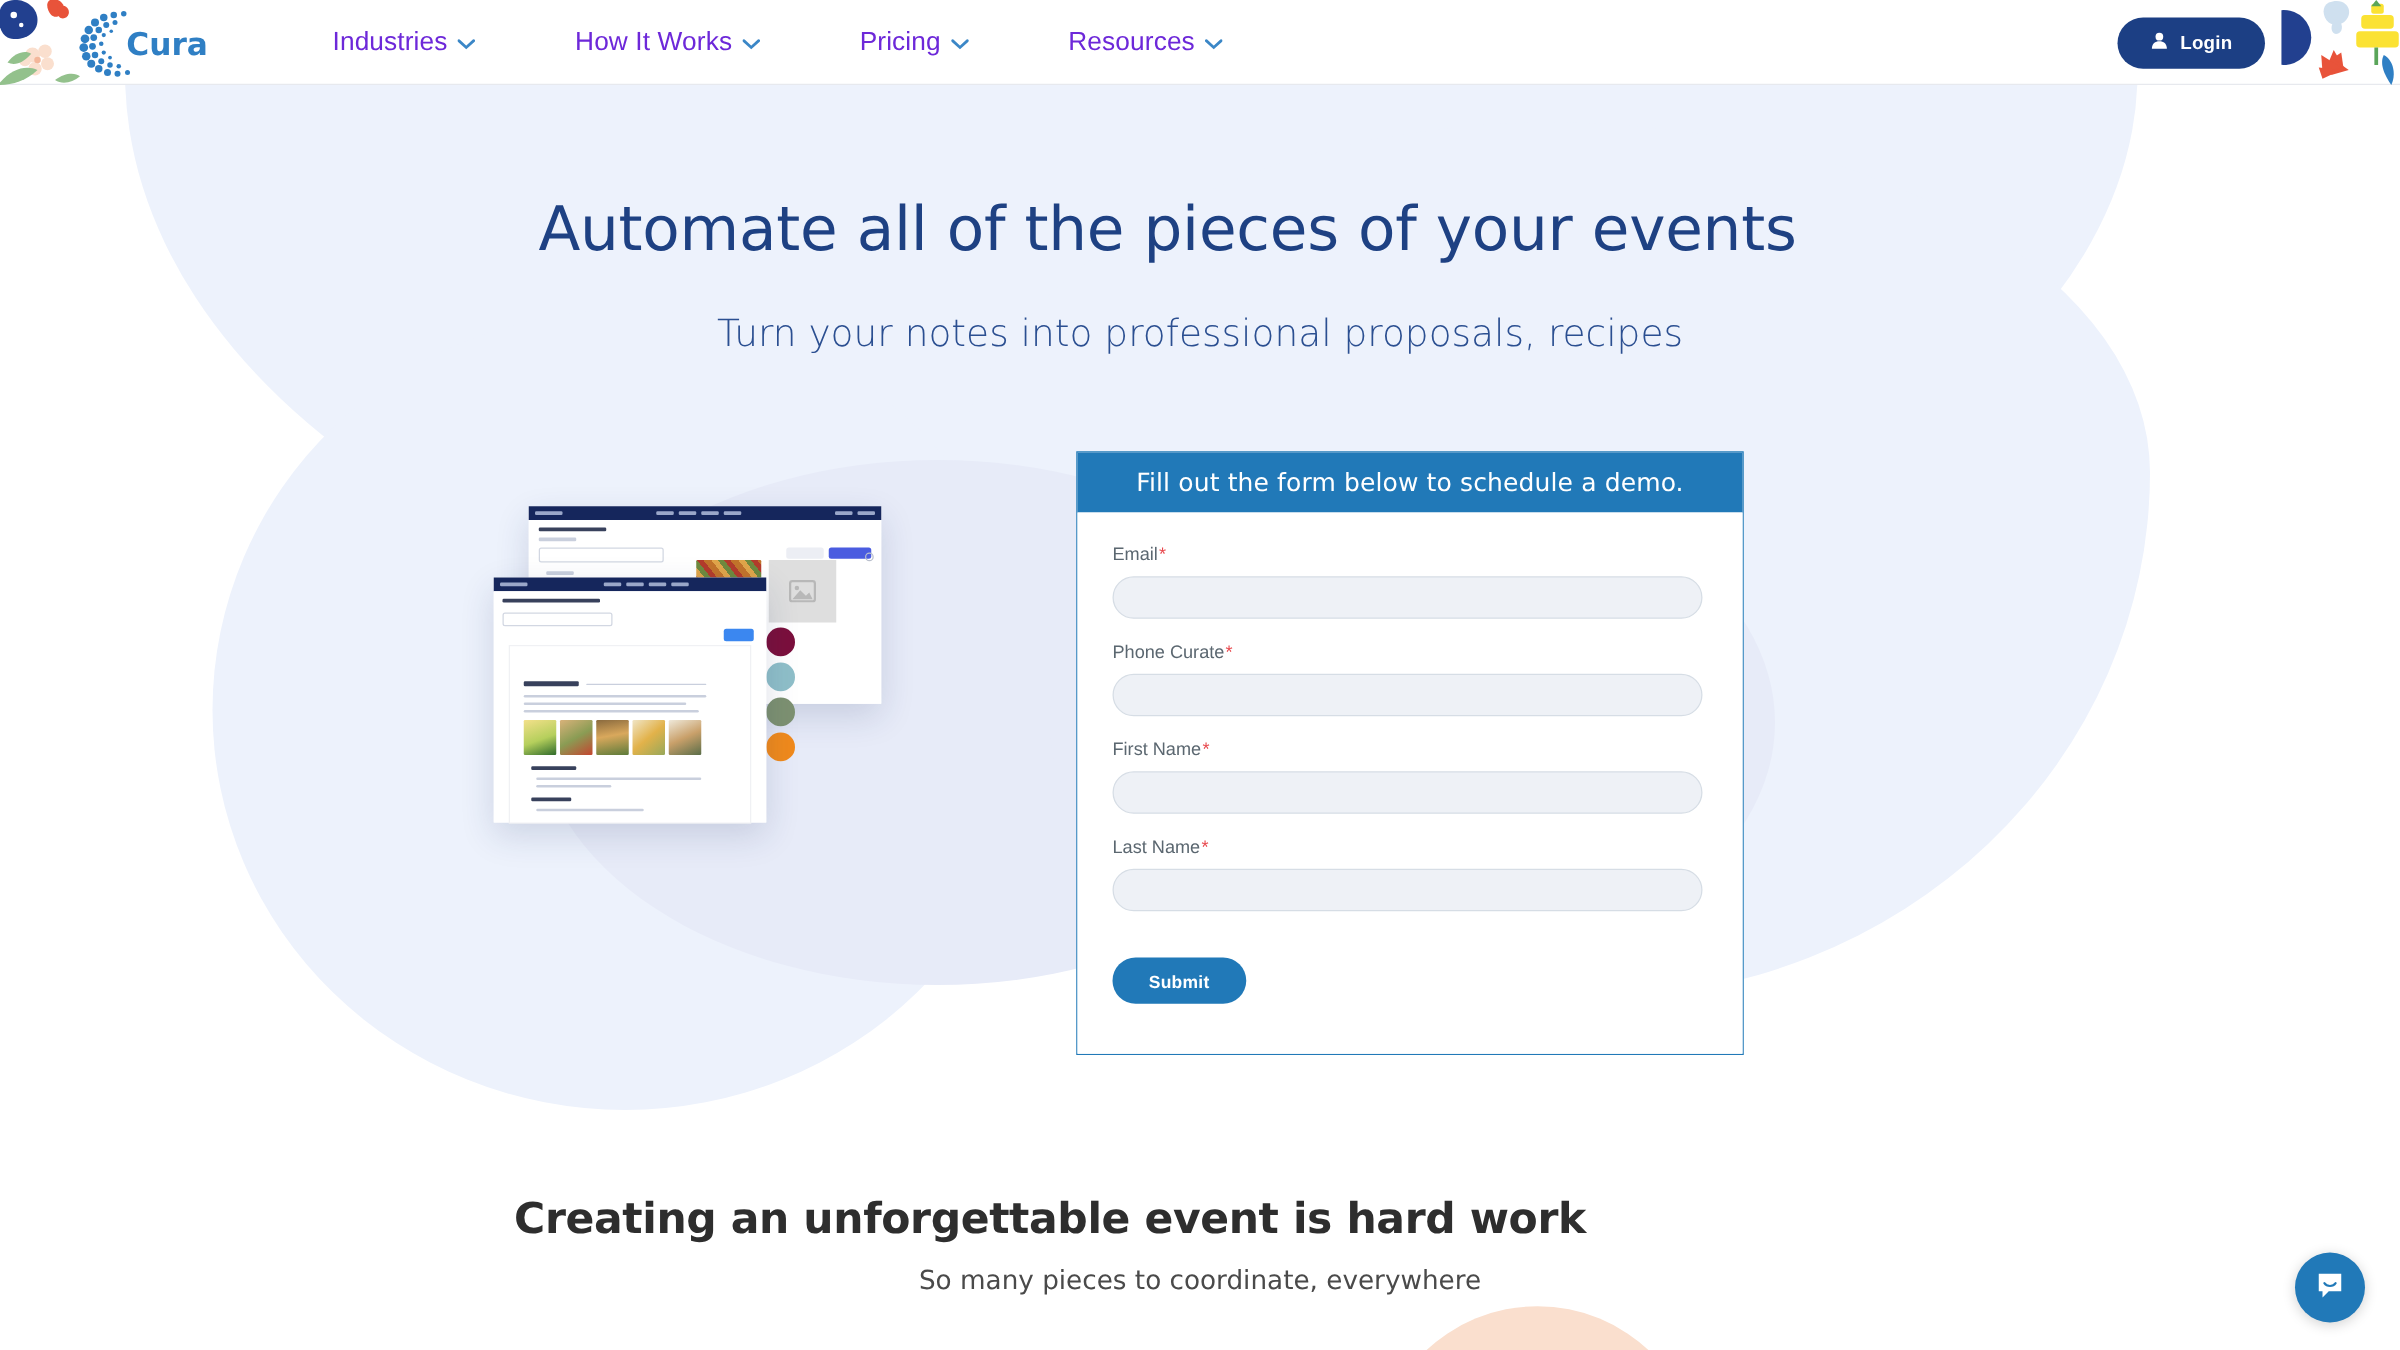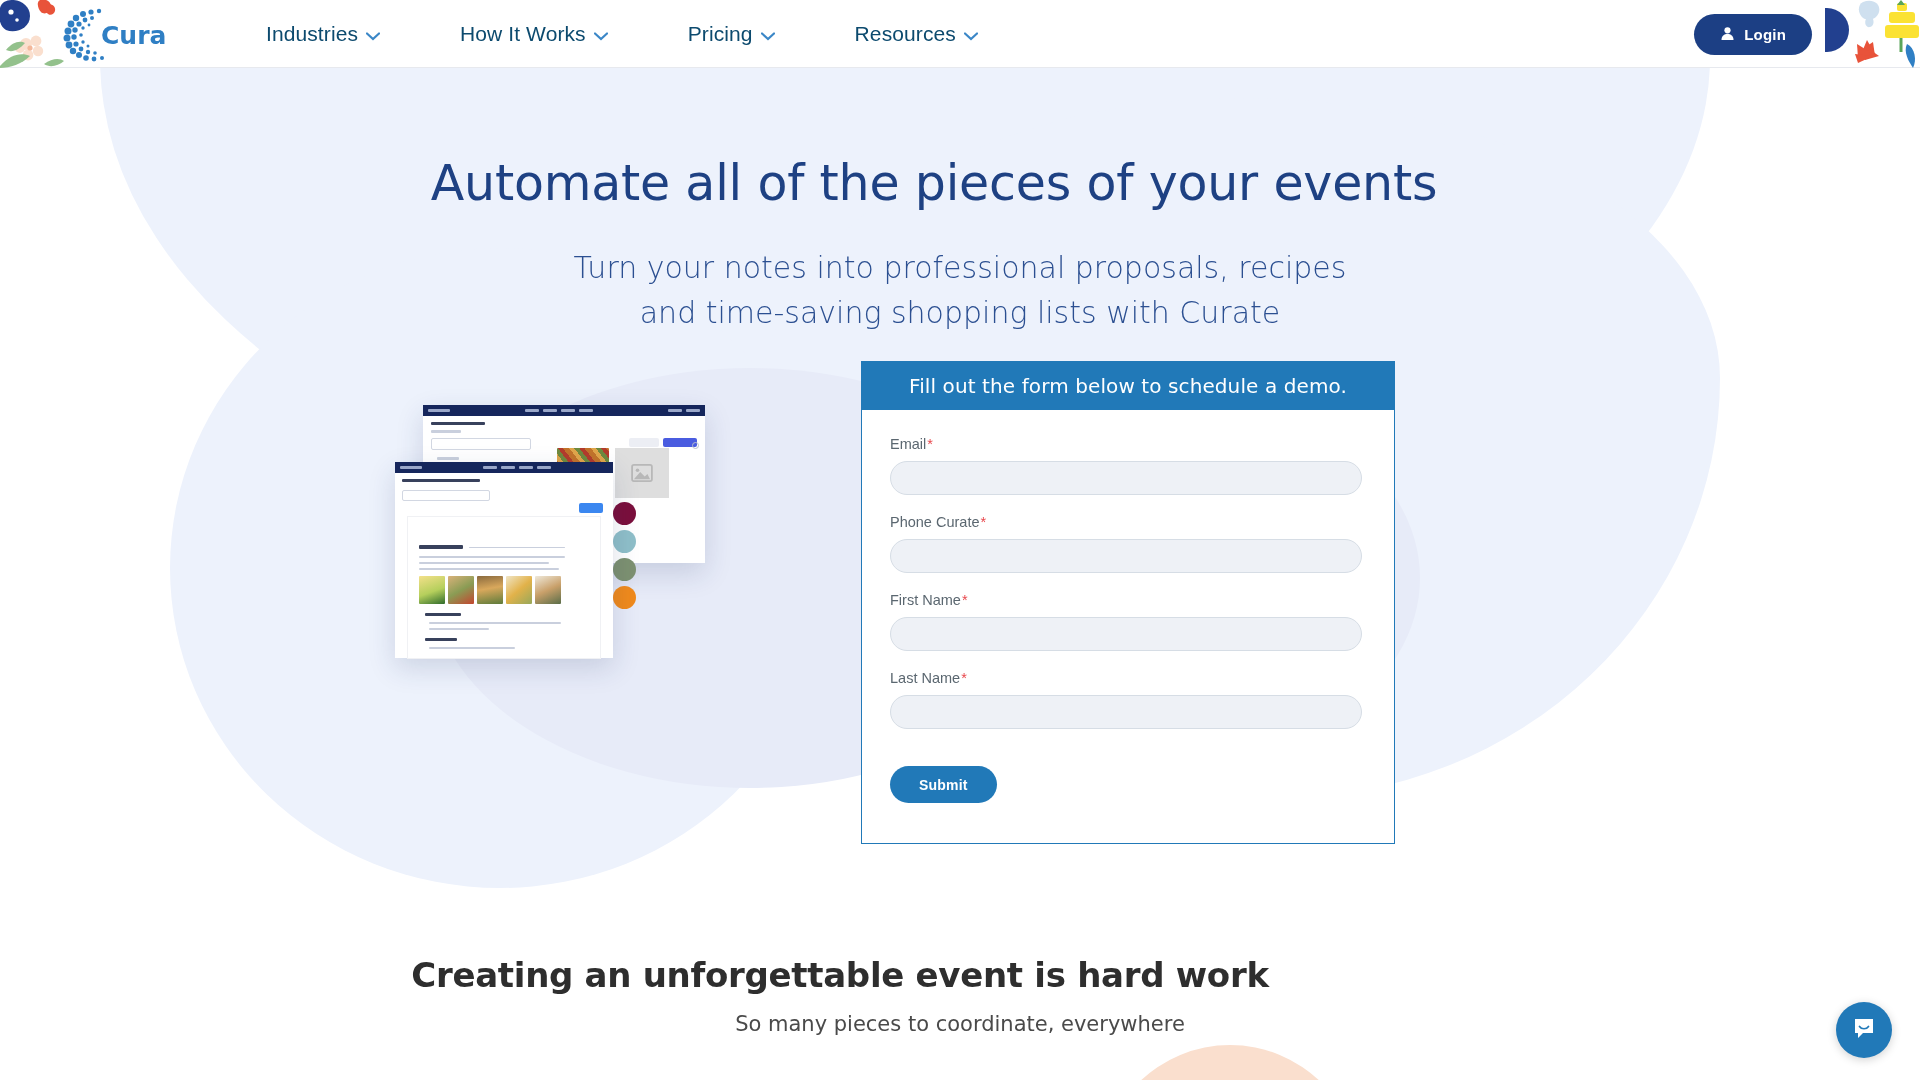--- a/index.html
+++ b/index.html
@@ -37,21 +37,21 @@
   }
   .nav-deco-left { position:absolute; left:0; top:0; width:78px; height:68px; overflow:hidden; }
   .nav-deco-right { position:absolute; right:0; top:0; width:95px; height:68px; overflow:hidden; }
 
   .logo { position: relative; margin-left: 58px; display:flex; align-items:center; height:68px; }
   .logo svg { display:block; }
 
   .nav-links { display: flex; align-items: center; margin-left: 60px; gap: 0; }
   .nav-link {
     display: flex; align-items: flex-start; gap: 8px;
-    color: #0c4a6e; font-size: 21px; letter-spacing: .1px;
+    color: #6d28d9; font-size: 21px; letter-spacing: .1px;
     padding: 0 40px; cursor: pointer; white-space: nowrap;
   }
   .nav-link .chev { display:inline-block; }
 
   .login-btn {
     position: absolute; right: 108px; top: 14px;
     height: 41px; padding: 0 26px; border-radius: 21px;
     background: #1c3f84; color: #fff; border: none;
     display: flex; align-items: center; gap: 9px; cursor: pointer;
     font-size: 15px; font-weight: bold; letter-spacing: .2px;
@@ -277,21 +277,20 @@
           <path d="M48 42 L50 56 L42 46 Z"></path>
         </g>
         <path d="M82 44 C90 48 92 60 88 68 C84 62 78 52 82 44 Z" fill="#2f7fc4"></path>
       </svg>
     </div>
   </div>
 
   <div class="hero-title">Automate all of the pieces of your events</div>
   <div class="hero-sub">
     <div>Turn your notes into professional proposals, recipes</div>
-    <div>and time-saving shopping lists with Curate</div>
   </div>
 
   <div class="product">
 
     <div class="win win-back">
       <div class="win-bar">
         <span class="bt w1"></span>
         <span style="flex:1"></span>
         <span class="bt w2"></span>
           <span class="bt w2"></span>

